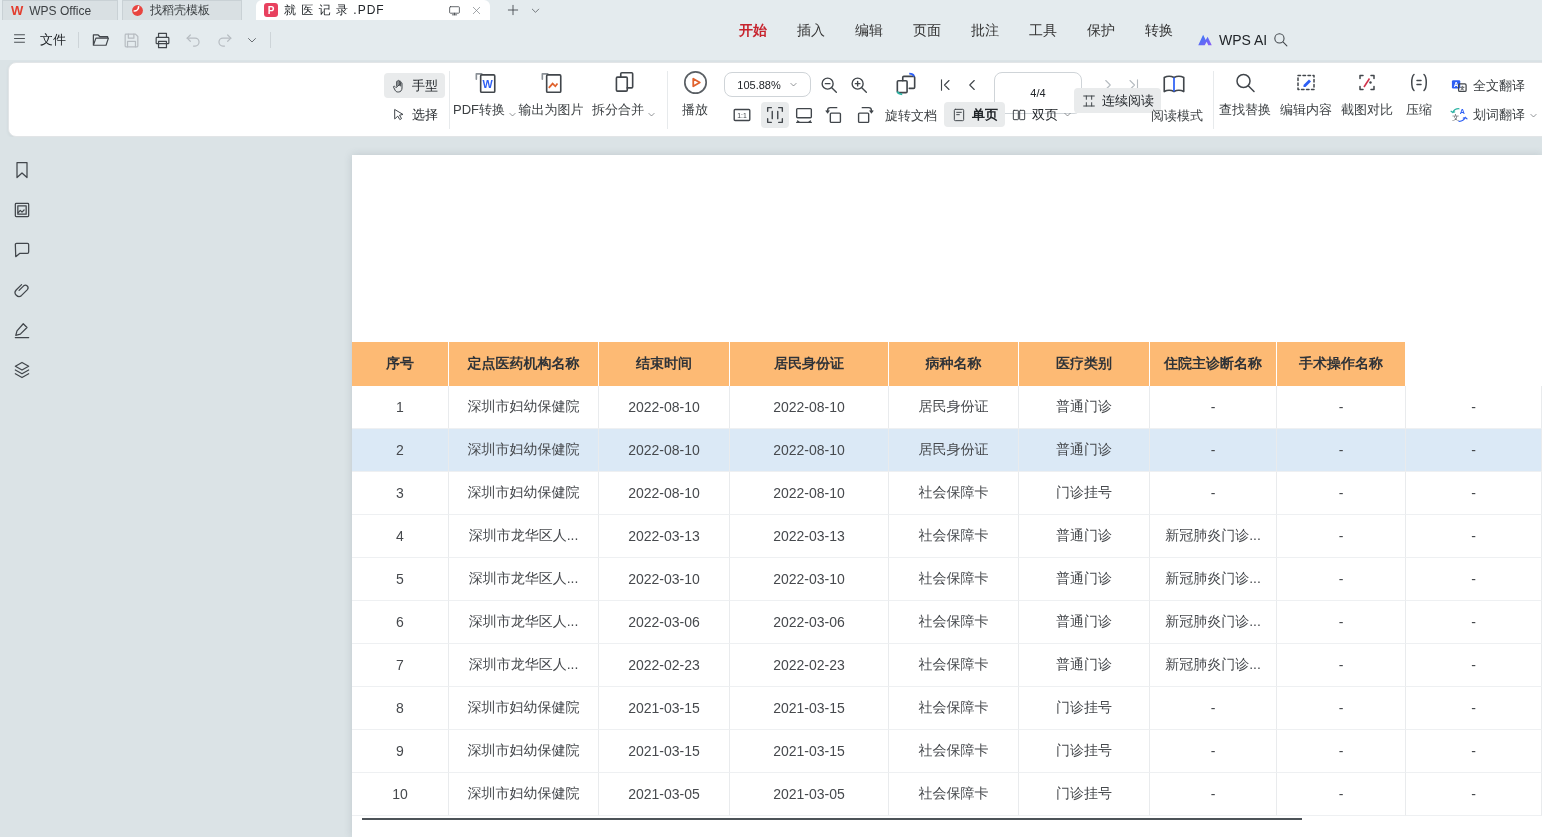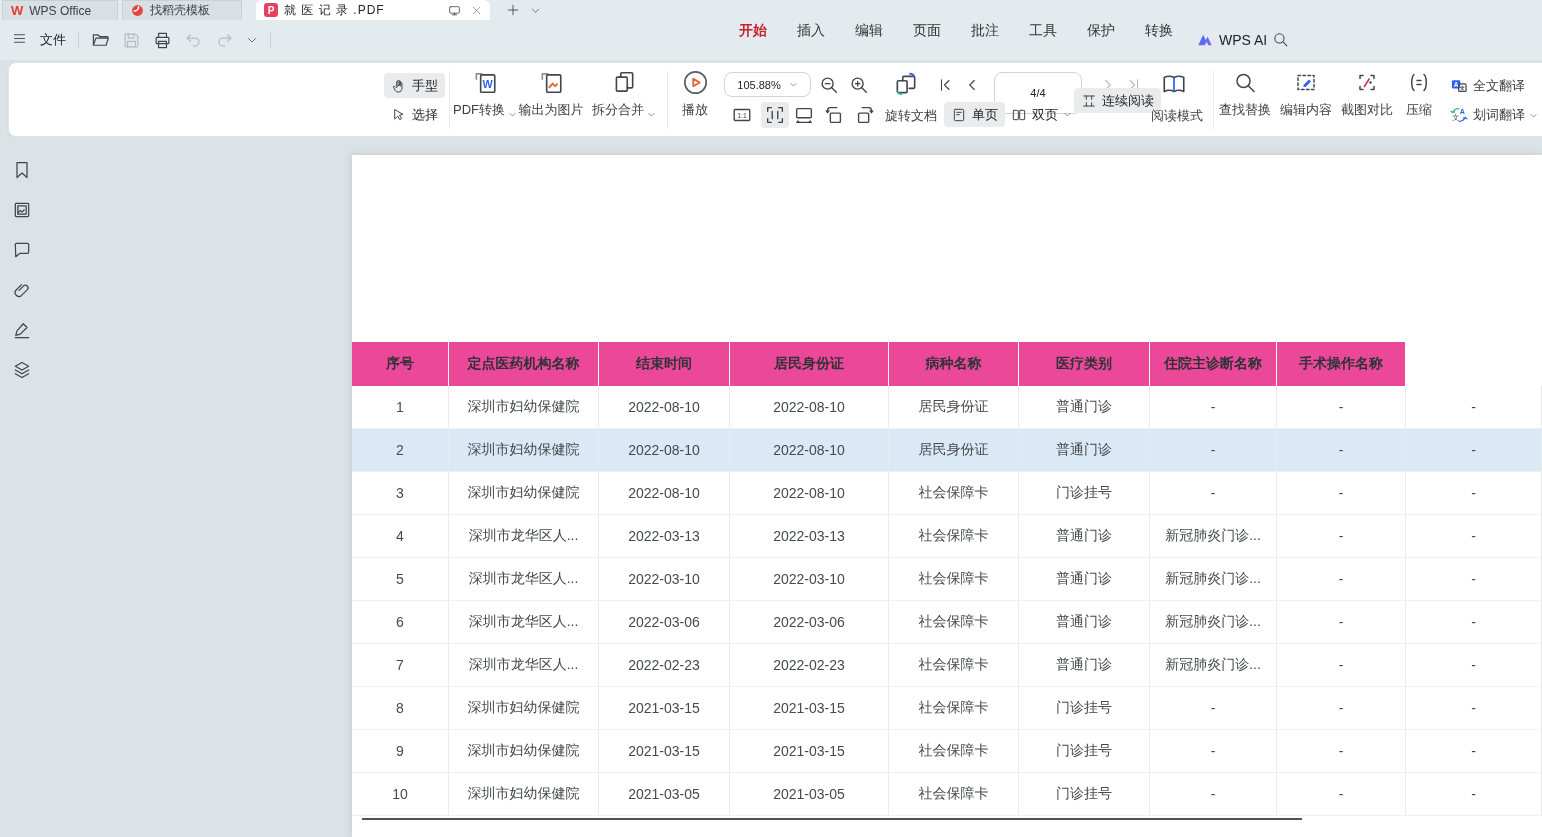--- a/index.html
+++ b/index.html
@@ -60,21 +60,21 @@
   
   .docarea { position:absolute; left:0; top:137px; width:1542px; height:700px; background:#dbe3e6; }
   .rail { position:absolute; left:12px; top:23px; display:flex; flex-direction:column; gap:20px; }
   .rail .ric { width:20px; height:20px; color:#3f4549; }
 
   .page { position:absolute; left:352px; top:18px; width:1190px; height:682px; background:#ffffff;
           box-shadow:0 0 8px rgba(60,80,90,.18); }
 
   .tbl { position:absolute; left:0; top:187px; width:1190px; }
   .tr { display:grid; grid-template-columns:97px 150px 131px 159px 130px 131px 127px 129px minmax(136px,1fr); }
-  .th { height:44px; background:#ec4899; font-weight:bold; font-size:14px; color:#2f3338;
+  .th { height:44px; background:#fdba74; font-weight:bold; font-size:14px; color:#2f3338;
         display:flex; align-items:center; justify-content:center; border-right:1px solid #ffffff; }
   .td { height:43px; font-size:14px; color:#46494d; display:flex; align-items:center; justify-content:center;
         border-right:1px solid #e9ebed; border-bottom:1px solid #eef0f2; background:#fff; }
   .tr.hl .td { background:#dbe9f6; }
   .tbl-underline { position:absolute; left:10px; top:663px; width:940px; height:2px; background:#4d5358; }
 
   svg { display:block; }
   .st { fill:none; stroke:#41464b; stroke-width:1.5; stroke-linecap:round; stroke-linejoin:round; }
   .std { fill:none; stroke:#b6bcc1; stroke-width:1.5; stroke-linecap:round; stroke-linejoin:round; }
 </style>
@@ -307,21 +307,21 @@
   <svg class="sqico" style="left:814px; top:41px;" viewBox="0 0 24 24">
     <rect x="8" y="10" width="11" height="10" rx="1" class="st"></rect>
     <path d="M15 4H8a3 3 0 0 0-3 3v2.5M3.5 7.5 5 9.5l1.5-2" class="st"></path>
   </svg>
   <svg class="sqico" style="left:845px; top:41px;" viewBox="0 0 24 24">
     <rect x="5" y="10" width="11" height="10" rx="1" class="st"></rect>
     <path d="M9 4h7a3 3 0 0 1 3 3v2.5M20.5 7.5 19 9.5l-1.5-2" class="st"></path>
   </svg>
   <span class="tglobel" style="left:876px; top:44px;">旋转文档</span>
 
-  <div class="pill on" style="left:935px; top:39px;">
+  <div class="pill on" style="left:935px; top:39px;font-weight:bold;">
     <svg width="16" height="16" viewBox="0 0 24 24">
       <rect x="5" y="3.5" width="14" height="17" rx="1.5" class="st"></rect>
         <path d="M8.5 8h7M8.5 11.5h4" class="st"></path>
     </svg>
     <span>单页</span>
   </div>
   <div class="pill" style="left:995px; top:39px;">
     <svg width="16" height="16" viewBox="0 0 24 24">
       <rect x="3.5" y="5" width="7.5" height="14" rx="1" class="st"></rect>
         <rect x="13" y="5" width="7.5" height="14" rx="1" class="st"></rect>

